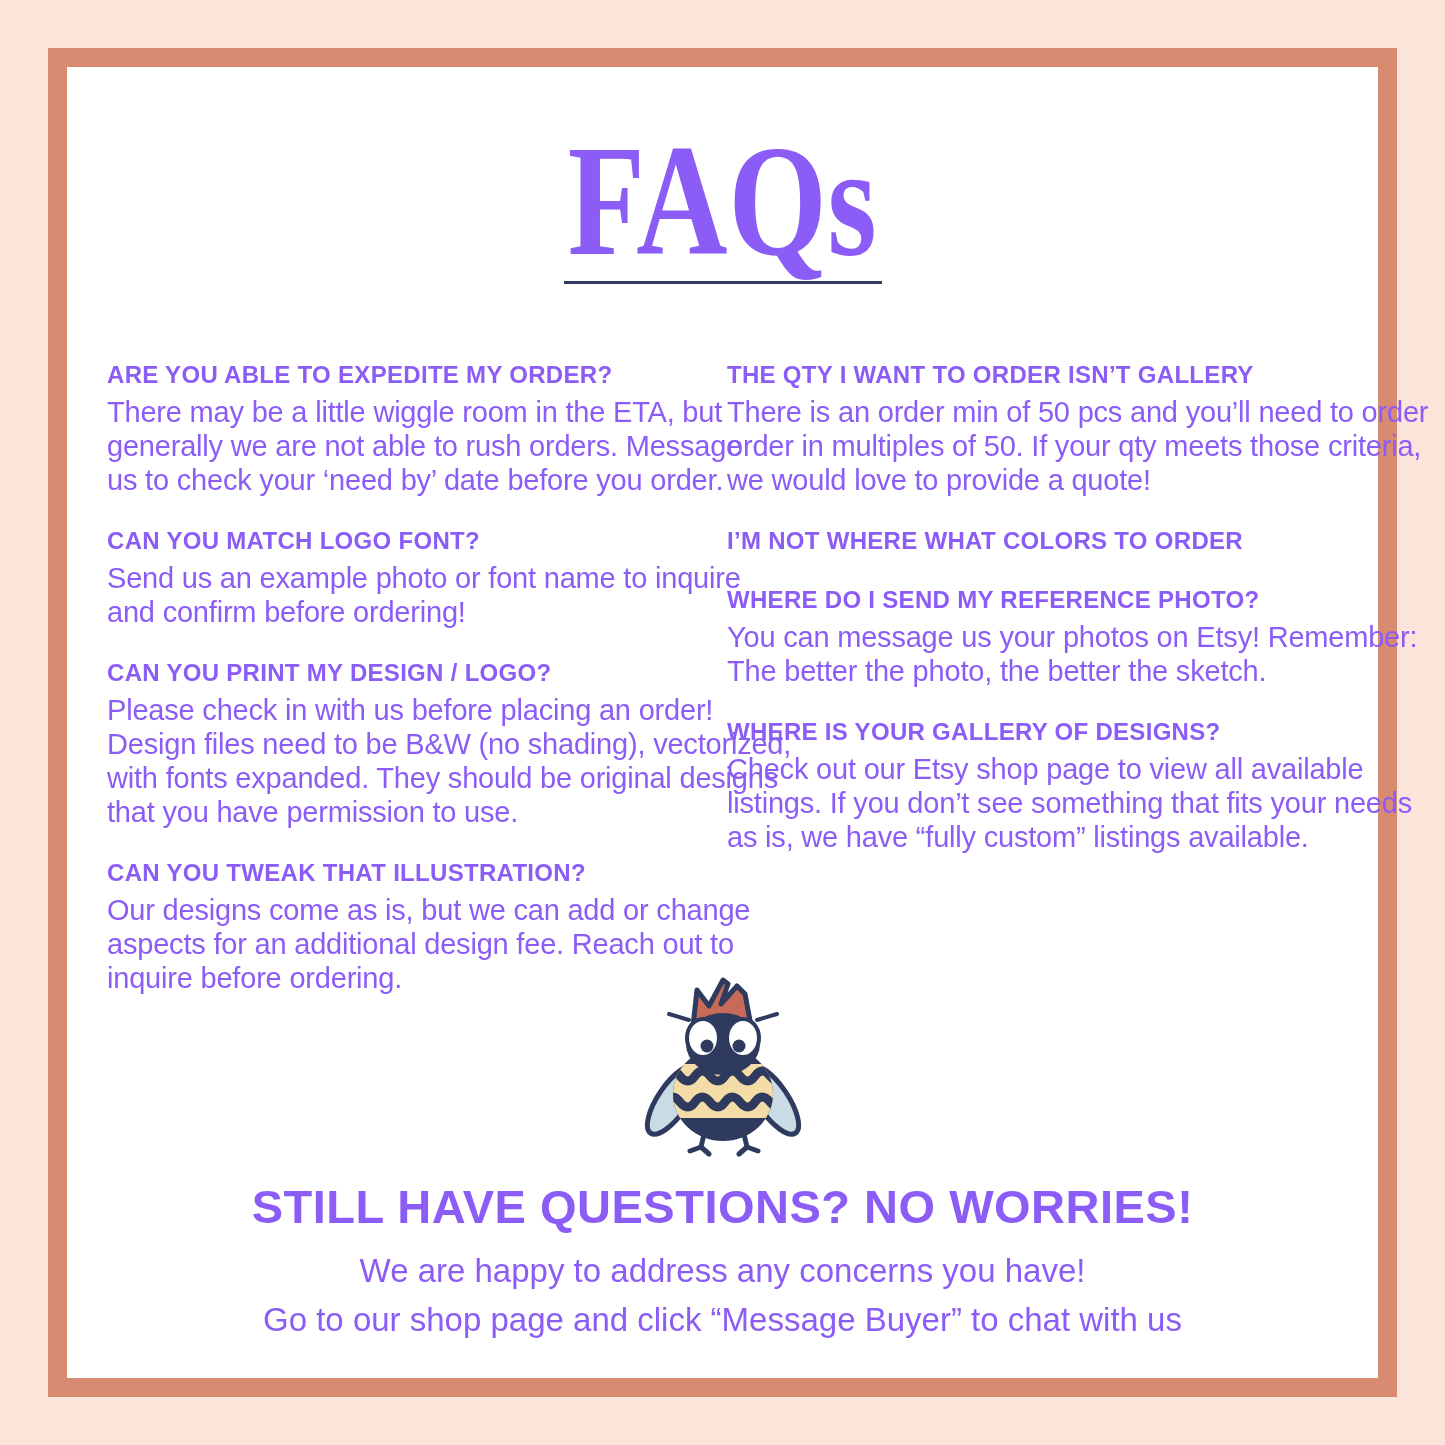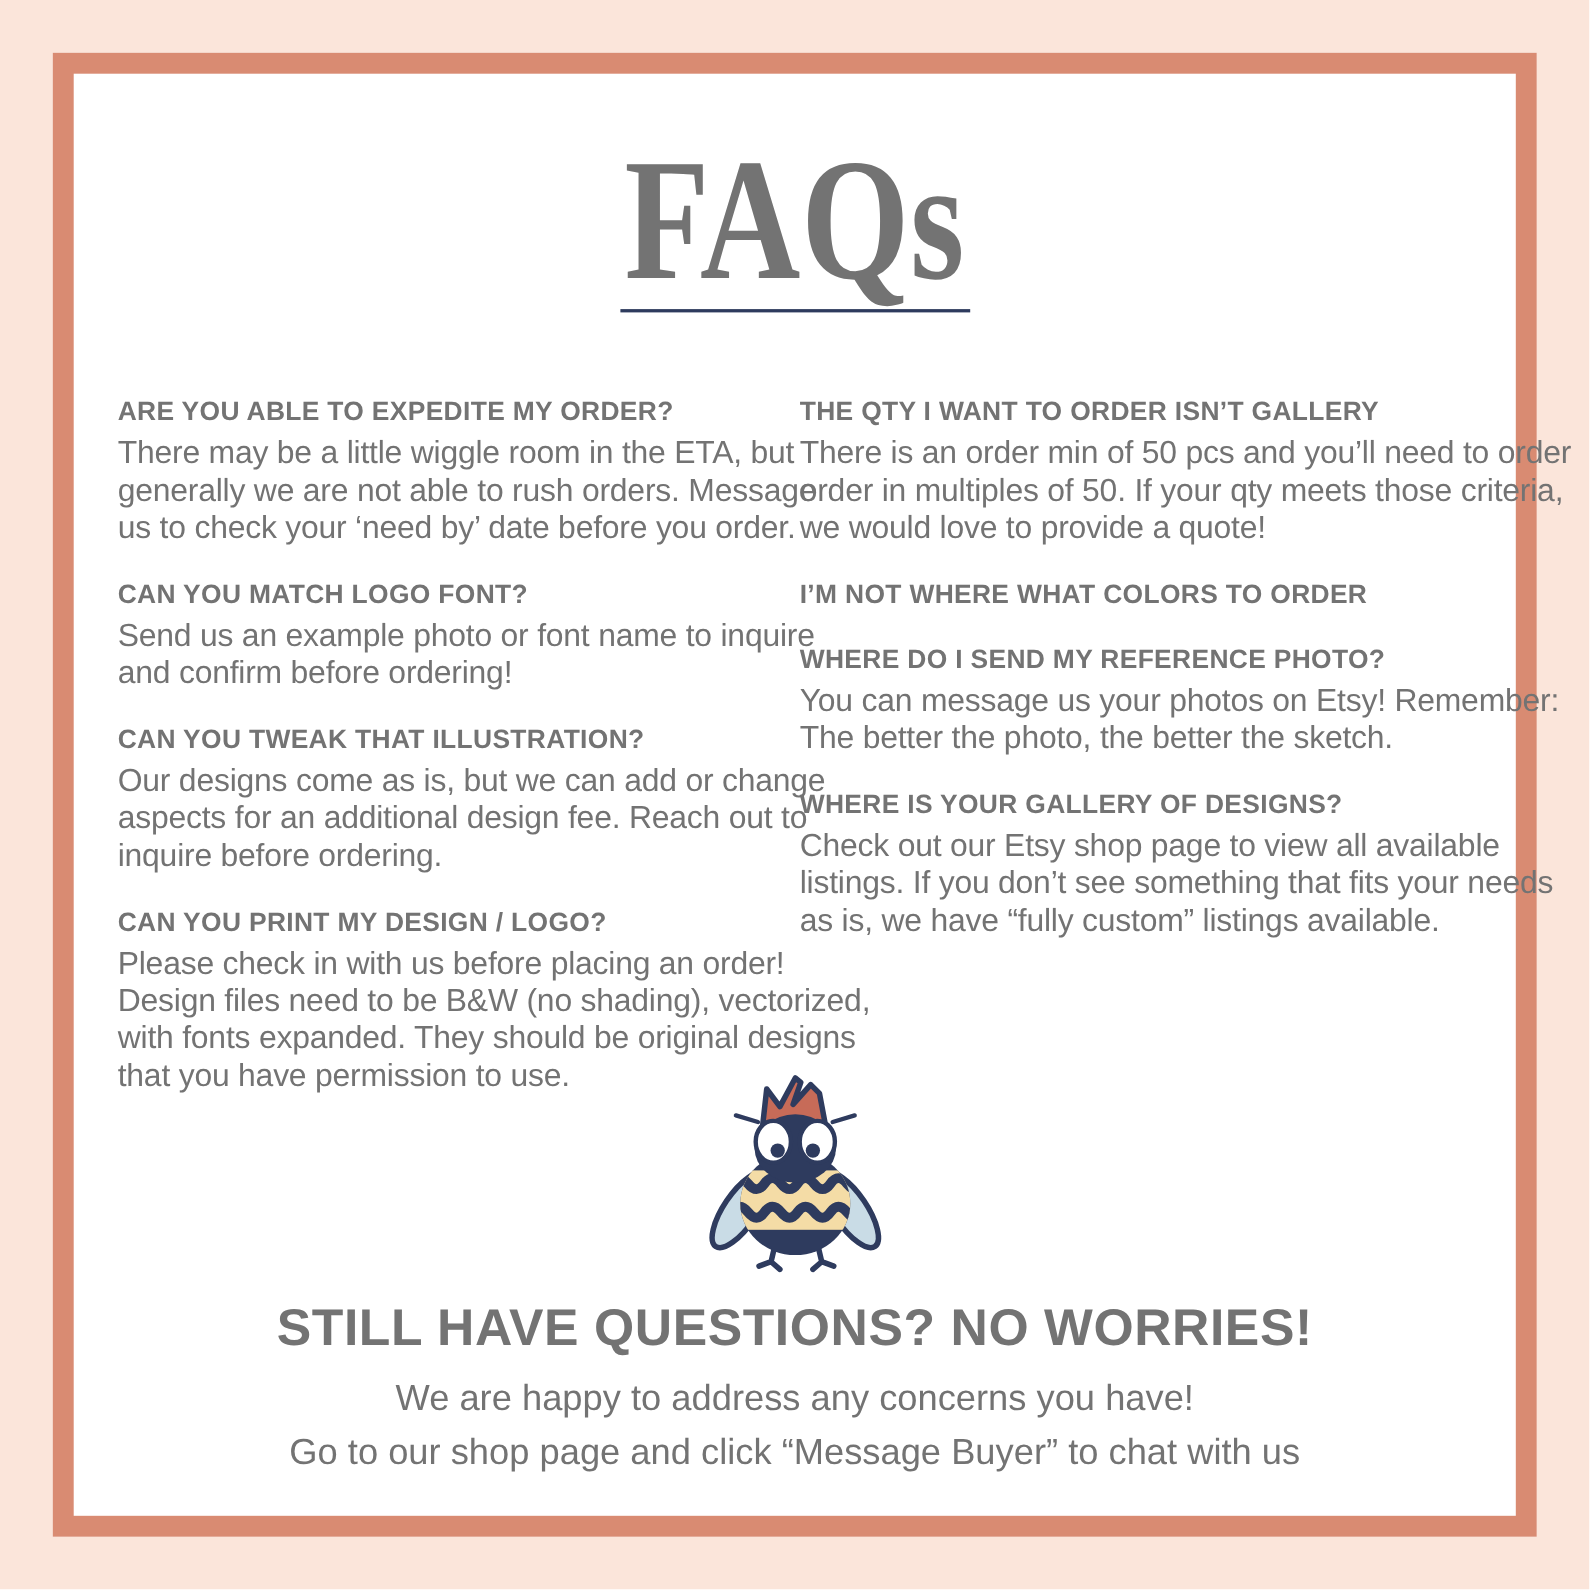--- a/index.html
+++ b/index.html
@@ -1,18 +1,18 @@
 <!DOCTYPE html>
 <html><head>
 <meta charset="utf-8">
 <style>
   html,body{margin:0;padding:0;background:#fff;}
   .page{
     position:relative;width:1445px;height:1445px;overflow:hidden;
-    background:#fbe5da;color:#737373;
+    background:#fbe5da;color:#8b5cf6;
     font-family:"Liberation Sans",sans-serif;
   }
   .frame{
     position:absolute;left:48px;top:48px;right:48px;bottom:48px;
     border:19px solid #d98b72;background:#ffffff;
   }
   .title-wrap{position:absolute;top:55px;left:0;right:0;text-align:center;}
   .title{
     font-family:"Liberation Serif",serif;font-weight:bold;
     font-size:158px;line-height:1;margin:0;display:inline-block;
@@ -64,32 +64,32 @@
 us to check your ‘need by’ date before you order.</p>
           </section>
 
           <section class="faq-item">
             <h2 class="faq-question">CAN YOU MATCH LOGO FONT?</h2>
             <p class="faq-answer">Send us an example photo or font name to inquire
 and confirm before ordering!</p>
           </section>
 
           <section class="faq-item">
-            <h2 class="faq-question">CAN YOU TWEAK THAT ILLUSTRATION?</h2>
-            <p class="faq-answer">Our designs come as is, but we can add or change
-aspects for an additional design fee. Reach out to
-inquire before ordering.</p>
-          </section>
-
-          <section class="faq-item">
             <h2 class="faq-question">CAN YOU PRINT MY DESIGN / LOGO?</h2>
             <p class="faq-answer">Please check in with us before placing an order!
 Design files need to be B&amp;W (no shading), vectorized,
 with fonts expanded. They should be original designs
 that you have permission to use.</p>
+          </section>
+
+          <section class="faq-item">
+            <h2 class="faq-question">CAN YOU TWEAK THAT ILLUSTRATION?</h2>
+            <p class="faq-answer">Our designs come as is, but we can add or change
+aspects for an additional design fee. Reach out to
+inquire before ordering.</p>
           </section>
         </div>
       <div class="col">
 
           <section class="faq-item">
             <h2 class="faq-question">THE QTY I WANT TO ORDER ISN’T GALLERY</h2>
             <p class="faq-answer">There is an order min of 50 pcs and you’ll need to order
 order in multiples of 50. If your qty meets those criteria,
 we would love to provide a quote!</p>
           </section>

